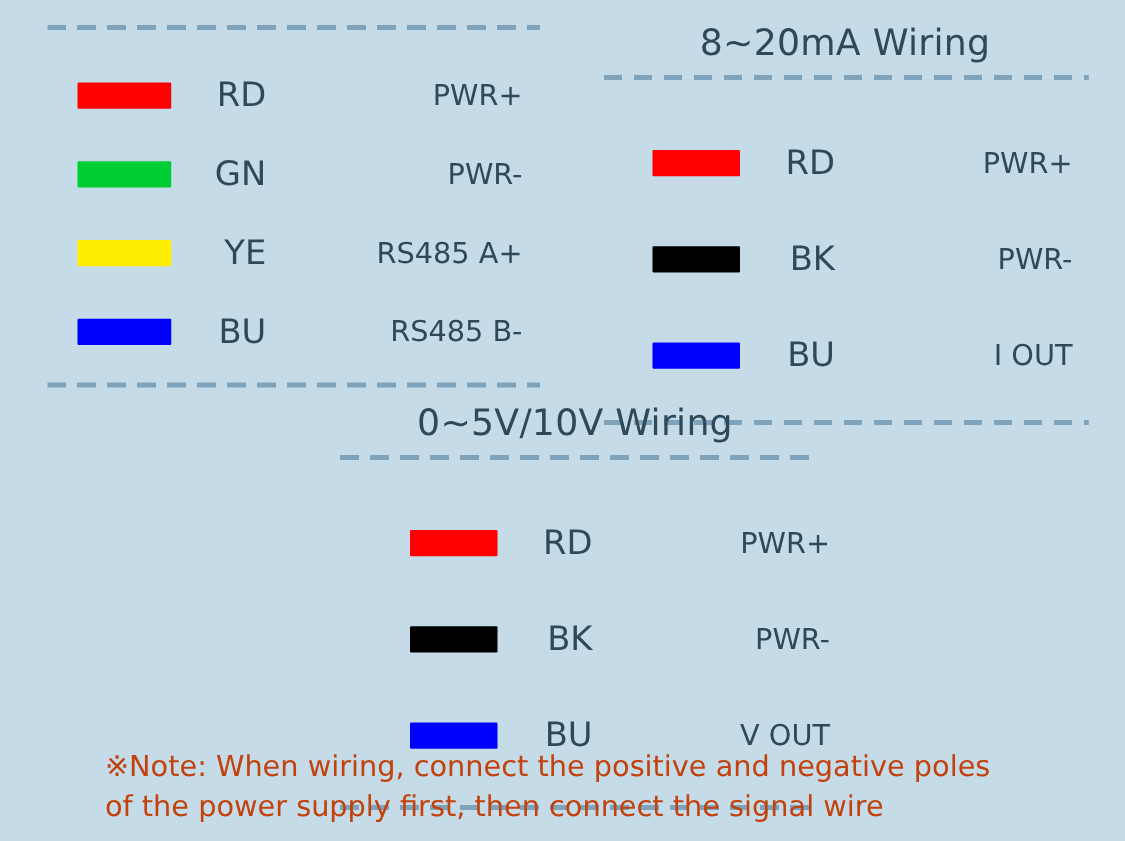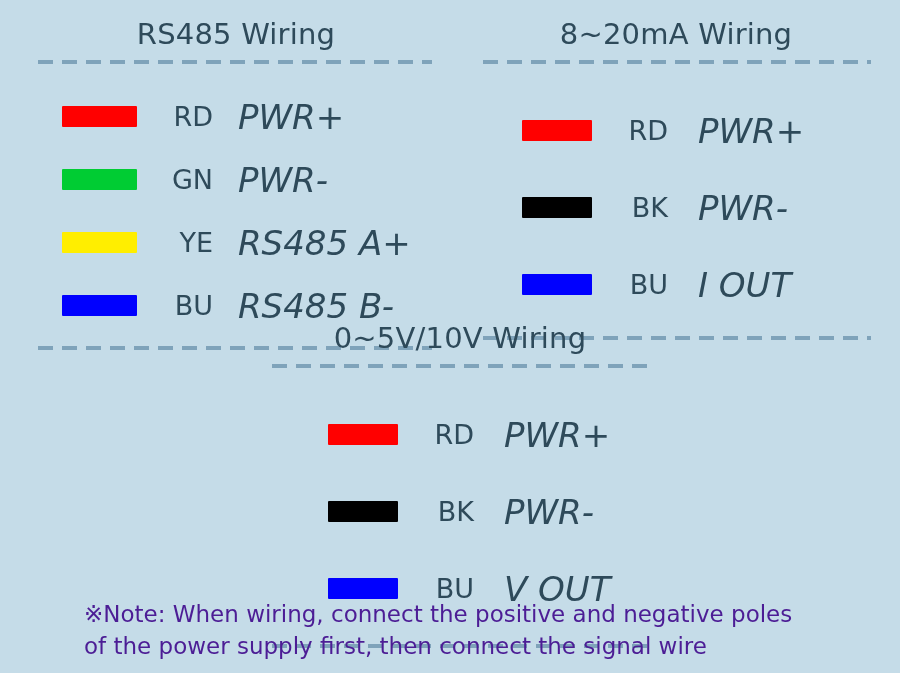--- a/index.html
+++ b/index.html
@@ -70,24 +70,23 @@
   .wire-code {
     flex: none;
     color: #2e4a5a;
     text-align: right;
     font-size: 27px;
     line-height: 30px;
   }
   .wire-func {
     flex: none;
     color: #2e4a5a;
-    text-align: left;
-    font-size: 34px;
+    text-align: right;
+    font-size: 23px;
     line-height: 30px;
-    font-style: italic;
   }
 
   
   #panel-rs485 .rows { padding-top: 13px; }
   #panel-rs485 .row { height: 47px; padding-left: 42px; }
   #panel-rs485 .swatch { width: 75px; }
   #panel-rs485 .wire-code { width: 76px; padding-right: 14px; }
   #panel-rs485 .wire-func { width: 180px; padding-left: 11px; }
 
   
@@ -103,34 +102,33 @@
   #panel-voltage .swatch { width: 70px; }
   #panel-voltage .wire-code { width: 76px; padding-right: 16px; }
   #panel-voltage .wire-func { width: 160px; padding-left: 14px; }
 
   
   #note {
     position: absolute;
     left: 84px;
     top: 598px;
     width: 760px;
-    color: #4c1d95;
+    color: #c2410c;
     font-size: 23px;
     line-height: 32px;
     white-space: nowrap;
   }
   #note .note-line { display: block; }
 </style>
 </head>
 <body>
 
 <div class="stage">
 
   <section class="panel" id="panel-rs485">
-    <div class="panel-title">RS485 Wiring</div>
     <div class="rule rule-top"></div>
     <div class="rows">
       <div class="row">
         <span class="swatch" style="background:#ff0000"></span>
         <span class="wire-code">RD</span>
         <span class="wire-func">PWR+</span>
       </div>
       <div class="row">
         <span class="swatch" style="background:#00cc33"></span>
         <span class="wire-code">GN</span>

